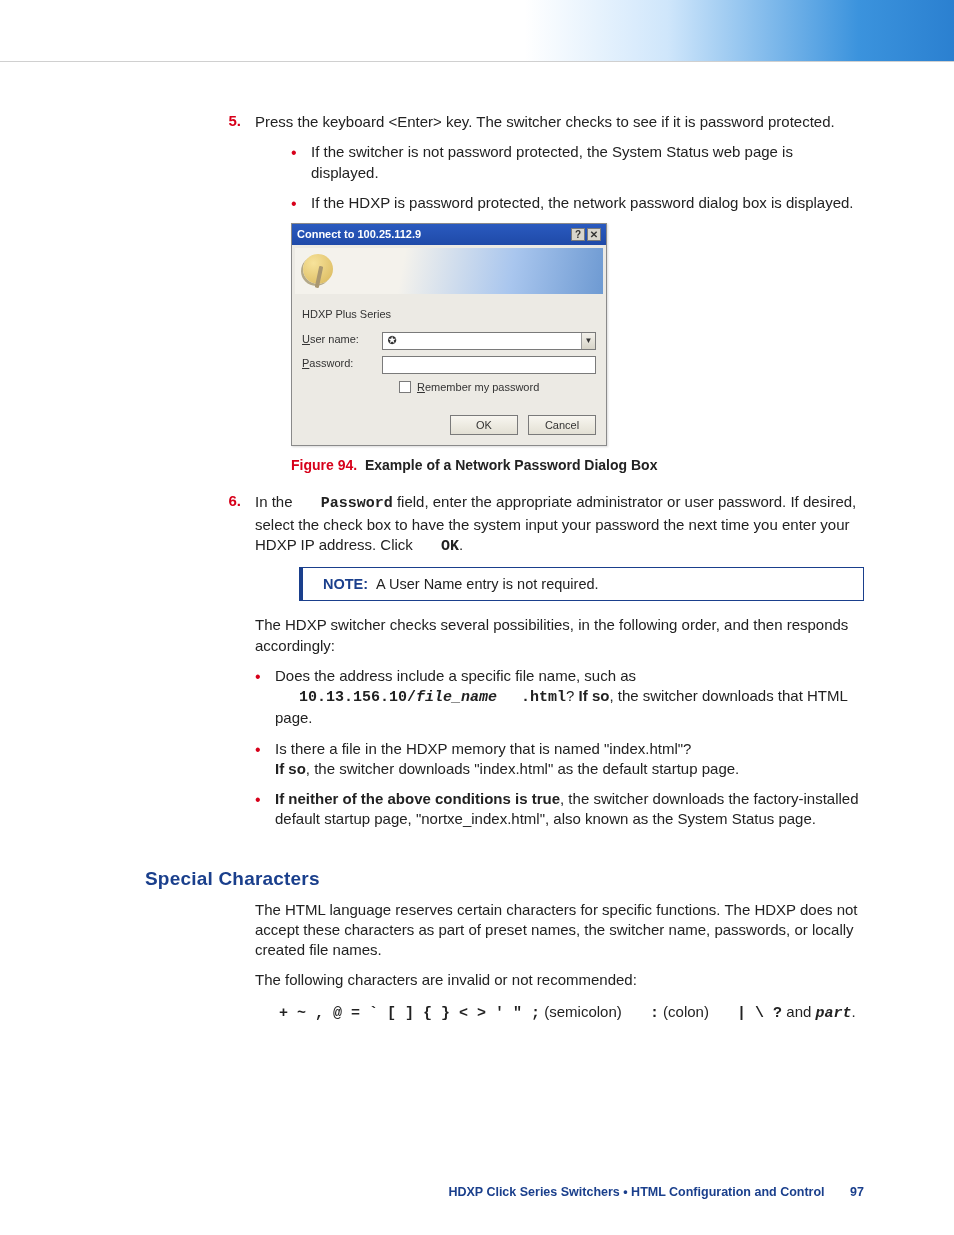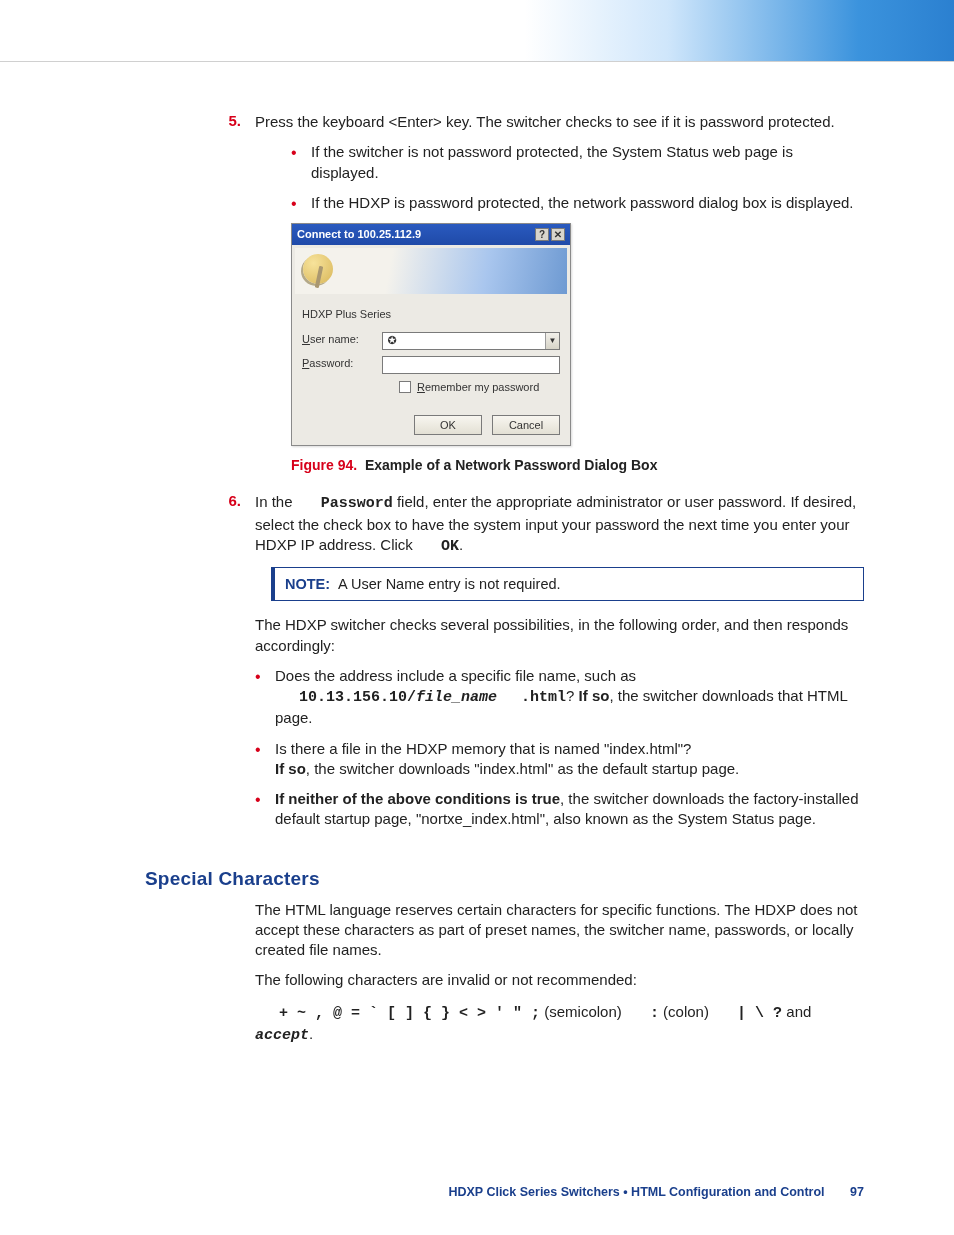--- a/index.html
+++ b/index.html
@@ -10,21 +10,21 @@
   .step-num { color: #d7001a; font-weight: bold; width: 110px; text-align: right; padding-right: 14px; font-size: 15px; }
   .step-body { flex: 1; font-size: 15px; line-height: 1.35; }
   .bullets { margin: 10px 0 4px 36px; }
   .bullets li { list-style: none; position: relative; padding-left: 20px; margin-bottom: 10px; font-size: 15px; line-height: 1.35; }
   .bullets li::before { content: "•"; color: #d7001a; position: absolute; left: 0; top: 0; font-size: 16px; }
   .mono { font-family: "Courier New", monospace; font-weight: bold; padding-left: 24px; }
   .mono-i { font-family: "Courier New", monospace; font-style: italic; font-weight: bold; }
   .bold { font-weight: bold; text-align: right; }
 
   
-  .dlg { width: 280px; margin: 4px 0 8px 36px; border: 1px solid #8a8a8a; background: #eceae4; box-shadow: 1px 1px 2px rgba(0,0,0,.15); }
+  .dlg { width: 316px; margin: 4px 0 8px 36px; border: 1px solid #8a8a8a; background: #eceae4; box-shadow: 1px 1px 2px rgba(0,0,0,.15); }
   .dlg-title { background: linear-gradient(#2a5abf,#1f4aa8); color: #fff; font-family: Tahoma, Arial, sans-serif; font-size: 11px; font-weight: bold; padding: 3px 5px; display:flex; align-items:center; justify-content:space-between; }
   .dlg-title-btns { display:flex; gap:2px; }
   .dlg-title-btn { width:14px; height:13px; background:#d8d5cc; border:1px solid #7a7a7a; font-size:10px; line-height:11px; text-align:center; color:#333; }
   .dlg-banner { height:46px; margin:3px; background: linear-gradient(100deg,#f4f2ec 0%, #f4f2ec 35%, #a9c6ee 70%, #6e9ad2 100%); position:relative; }
   .dlg-banner::before { content:""; position:absolute; left:8px; top:6px; width:30px; height:30px; border-radius:50%; background: radial-gradient(circle at 35% 30%, #f7e39b, #d8b659); box-shadow: -2px 2px 0 #b4a988; }
   .dlg-banner::after { content:""; position:absolute; left:22px; top:18px; width:4px; height:22px; background:#a99770; border-radius:1px; transform:rotate(12deg); }
   .dlg-body { padding: 6px 10px 10px 10px; font-family: Tahoma, Arial, sans-serif; font-size: 11px; color:#333; }
   .dlg-series { margin: 4px 0 10px 0; }
   .dlg-row { display:flex; align-items:flex-start; margin-bottom:6px; }
   .dlg-row label { width:80px; }
@@ -34,21 +34,21 @@
   .dlg-input .dd { position:absolute; right:0; top:0; bottom:0; width:14px; border-left:1px solid #9c9c9c; background:linear-gradient(#f2f0ea,#d7d4c8); text-align:center; font-size:8px; line-height:16px; color:#333; }
   .dlg-check { display:flex; align-items:center; margin:6px 0 20px 80px; gap:6px;padding-left:17px; }
   .dlg-check .box { width:12px; height:12px; border:1px solid #7a7a7a; background:#fff; }
   .dlg-btns { display:flex; justify-content:flex-end; gap:10px; }
   .dlg-btn { width:68px; height:20px; border:1px solid #7a7a7a; background:linear-gradient(#f8f6f0,#e3e0d4); font-size:11px; text-align:center; line-height:18px; }
 
   .fig-cap { margin: 10px 0 12px 36px; font-size: 14px; }
   .fig-cap .fignum { color: #d7001a; font-weight: bold; }
   .fig-cap .figtitle { font-weight: bold; color:#222; }
 
-  .notebox { margin: 10px 0 14px 16px; border: 1px solid #1a3f8c; padding: 6px 10px; font-size: 14.5px; line-height:1.4; border-left-width: 4px; }
+  .notebox { margin: 10px 0 14px 44px; border: 1px solid #1a3f8c; padding: 6px 20px; font-size: 14.5px; line-height:1.4; border-left-width: 4px; }
   .notebox .nlabel { font-weight: bold; color: #1a3f8c; margin-right: 8px; }
 
   .para { margin: 6px 0 10px 36px; font-size: 15px; line-height: 1.35; }
 
   .h2 { color: #1a3f8c; font-weight: bold; font-size: 19px; margin: 28px 0 10px -110px; letter-spacing: .2px; }
   .indent-block { margin-left: 110px; }
 
   .footer { position:absolute; bottom: 36px; right: 90px; left: 145px; text-align: right; font-size: 12.5px; }
   .footer .t1 { color:#1a3f8c; font-weight:bold; }
   .footer .pg { color:#1a3f8c; font-weight:bold; margin-left: 22px; }
@@ -133,21 +133,21 @@
         </li>
       </ul>
     </div>
   </div>
 
   <div class="indent-block">
     <div class="h2">Special Characters</div>
     <div class="para" style="margin-left:0">The HTML language reserves certain characters for specific functions. The HDXP does not accept these characters as part of preset names, the switcher name, passwords, or locally created file names.</div>
     <div class="para" style="margin-left:0; margin-bottom:11px">The following characters are invalid or not recommended:</div>
     <div class="para" style="margin-left:0; margin-top:0">
-      <span class="mono">+ ~ , @ = ` [ ] { } &lt; &gt; ' " ;</span><span> (semicolon) </span><span class="mono">:</span><span> (colon) </span><span class="mono">| \ ?</span><span> and </span><span class="mono-i">accept</span><span>.</span>
+      <span class="mono">+ ~ , @ = ` [ ] { } &lt; &gt; ' " ;</span><span> (semicolon) </span><span class="mono">:</span><span> (colon) </span><span class="mono">| \ ?</span><span> and </span><span class="mono-i">part</span><span>.</span>
     </div>
   </div>
 
   <div class="footer">
     <span class="t1">HDXP Click Series Switchers • HTML Configuration and Control</span>
     <span class="pg">97</span>
   </div>
 
 </div>
 

